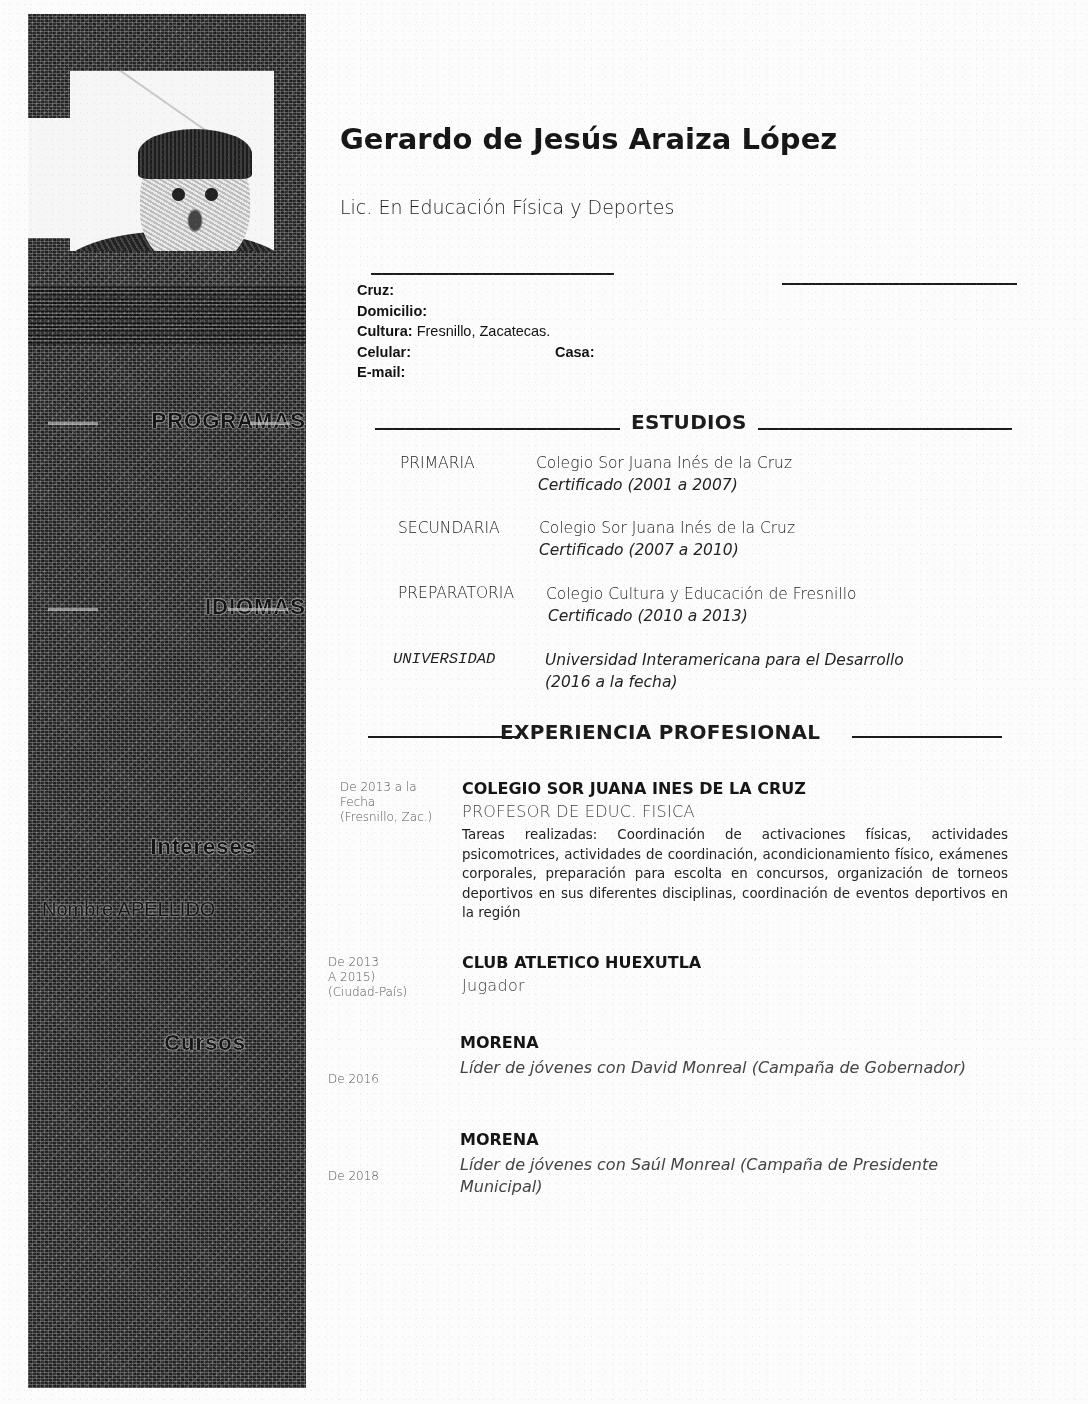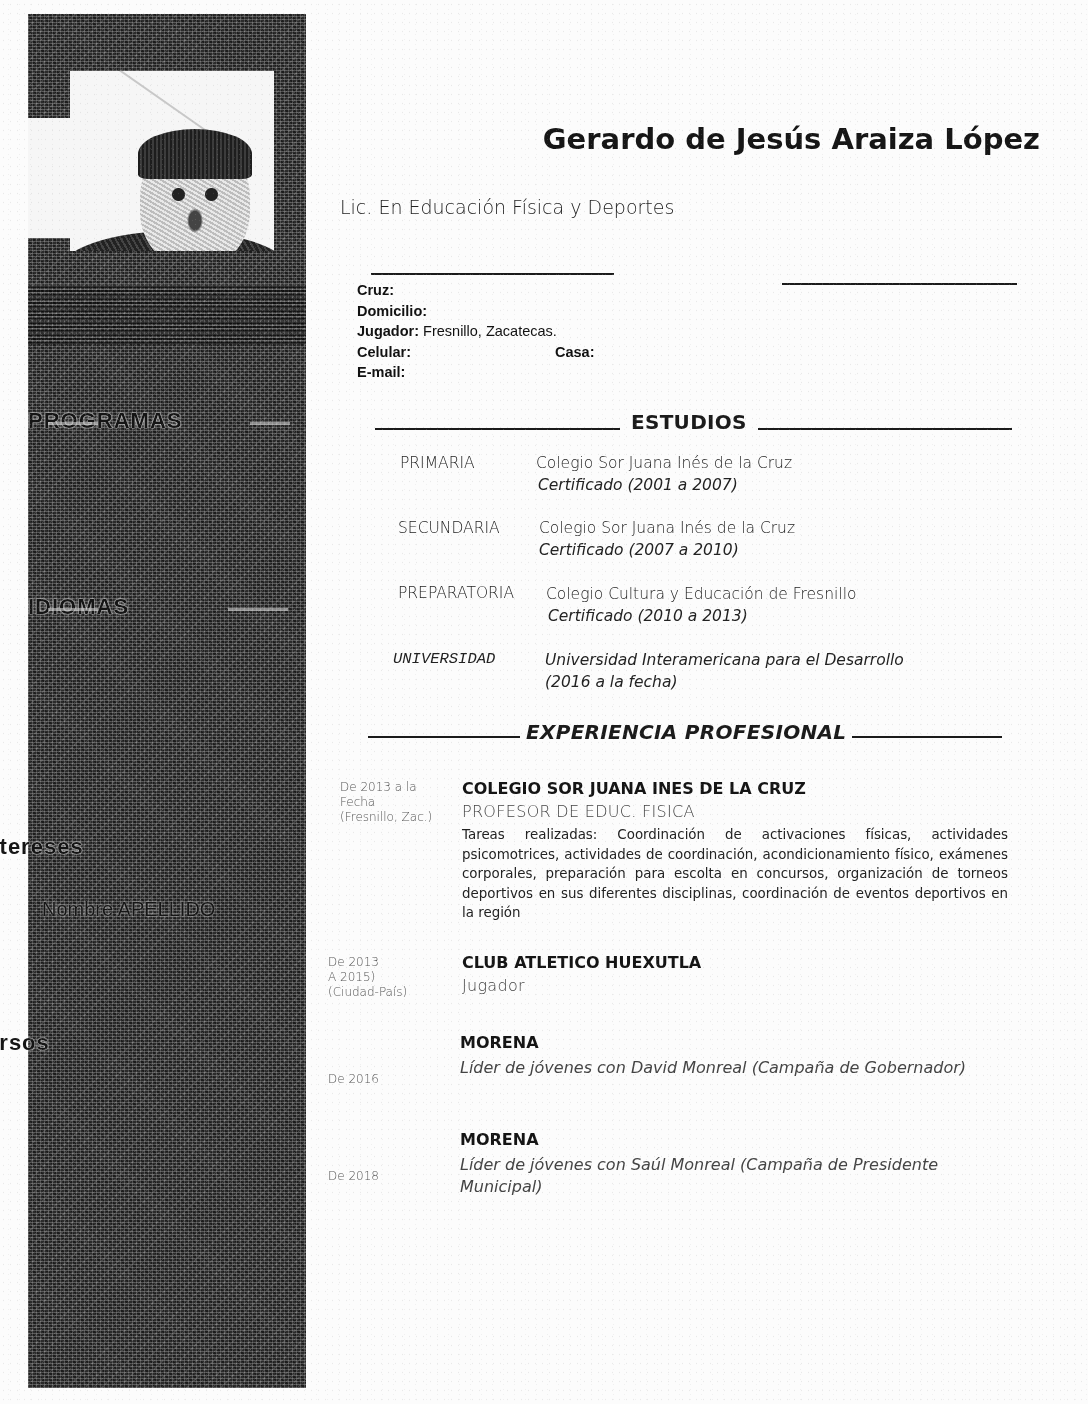--- a/index.html
+++ b/index.html
@@ -60,36 +60,36 @@
     }
     .photo-side-left, .photo-side-right {
       position: absolute; top: 118px; width: 42px; height: 120px; background: #f6f6f6;
     }
     .photo-side-left { left: 0; }
     .name-band {
       position: absolute; left: 0; top: 270px; width: 278px; height: 60px;
       background: repeating-linear-gradient(0deg, rgba(0,0,0,.5) 0 2px, rgba(255,255,255,.08) 2px 4px);
     }
     .sb-heading {
-      position: absolute; left: 0; width: 278px; text-align: left;
+      position: absolute; left: 0; width: 278px; text-align: right;
       font-family: "Liberation Sans", sans-serif;
       color: #151515; font-weight: bold; letter-spacing: 1px;
       text-shadow: 0 0 2px #fff, 0 0 1px #fff;
     }
     .sb-line {
       position: absolute; height: 3px; background: #e0e0e0; opacity: .55;
     }
     .sb-text {
       position: absolute; left: 14px; font-family: "Liberation Sans", sans-serif;
       color: #161616; text-shadow: 0 0 2px #ddd; font-size: 20px;
     }
 
     
     .hdr-name {
-      position: absolute; left: 340px; top: 122px; width: 700px; text-align: right;
+      position: absolute; left: 340px; top: 122px; width: 700px; text-align: left;
       font-family: "DejaVu Sans", sans-serif; font-weight: bold; font-size: 29px; color: #161616;
     }
     .hdr-title {
       position: absolute; left: 340px; top: 196px; width: 735px; text-align: left;
       font-size: 19px; color: #222; font-weight: 300;
     }
     .hr { position: absolute; height: 2px; background: #1b1b1b; }
 
     
     .contact {
@@ -155,21 +155,21 @@
 
 <div class="hdr-name">Gerardo de Jesús Araiza López</div>
 <div class="hdr-title">Lic. En Educación Física y Deportes</div>
 
 <div class="hr" style="left:371px;top:273px;width:243px;"></div>
 <div class="hr" style="left:782px;top:283px;width:235px;"></div>
 
 <div class="contact">
   <div><b>Cruz:</b></div>
   <div><b>Domicilio:</b></div>
-  <div><b>Jugador:</b> <span>Fresnillo, Zacatecas.</span></div>
+  <div><b>Cultura:</b> <span>Fresnillo, Zacatecas.</span></div>
   <div style="position:relative;">
     <b>Celular:</b>
     <b class="casa">Casa:</b>
   </div>
   <div><b>E-mail:</b></div>
 </div>
 
 <div class="hr" style="left:375px;top:428px;width:245px;height:1.5px;"></div>
 <div class="sec-title" style="left:631px;top:410px;font-size:20px;">ESTUDIOS</div>
 <div class="hr" style="left:758px;top:428px;width:254px;height:1.5px;"></div>
@@ -184,21 +184,21 @@
 
 <div class="study-level" style="left:398px;top:584px;">PREPARATORIA</div>
 <div class="study-school" style="left:546px;top:585px;">Colegio Cultura y Educación de Fresnillo</div>
 <div class="study-cert italic" style="left:548px;top:607px;">Certificado (2010 a 2013)</div>
 
 <div class="study-level italic" style="left:393px;top:650px;font-family:Liberation Mono, monospace;">UNIVERSIDAD</div>
 <div class="study-school italic" style="left:545px;top:651px;">Universidad Interamericana para el Desarrollo</div>
 <div class="study-cert italic" style="left:545px;top:673px;">(2016 a la fecha)</div>
 
 <div class="hr" style="left:368px;top:736px;width:152px;height:1.5px;"></div>
-<div class="sec-title" style="left:526px;top:720px;font-size:20px;font-style:italic;">EXPERIENCIA PROFESIONAL</div>
+<div class="sec-title" style="left:500px;top:720px;font-size:20px;">EXPERIENCIA PROFESIONAL</div>
 <div class="hr" style="left:852px;top:736px;width:150px;height:1.5px;"></div>
 
 <div class="exp-date" style="left:340px;top:780px;width:116px;">
   <div>De 2013 a la</div>
   <div>Fecha</div>
   <div>(Fresnillo, Zac.)</div>
 </div>
 <div class="exp-company" style="top:779px;">COLEGIO SOR JUANA INES DE LA CRUZ</div>
 <div class="exp-role" style="top:802px;">PROFESOR DE EDUC. FISICA</div>
 <div class="exp-desc" style="top:825px;">Tareas realizadas: Coordinación de activaciones físicas, actividades psicomotrices, actividades de coordinación, acondicionamiento físico, exámenes corporales, preparación para escolta en concursos, organización de torneos deportivos en sus diferentes disciplinas, coordinación de eventos deportivos en la región</div>

